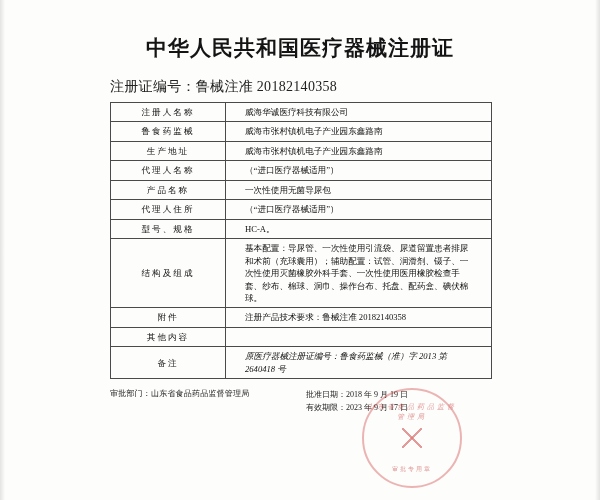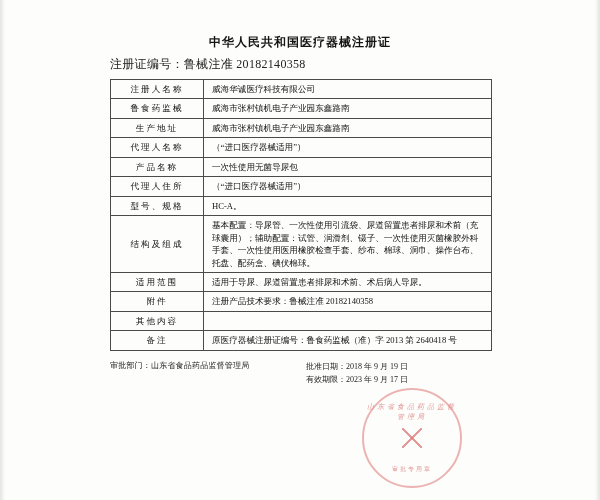--- a/index.html
+++ b/index.html
@@ -17,63 +17,64 @@
   }
   .page {
     position: absolute;
     left: 0; top: 0;
     width: 600px;
     height: 500px;
     background: #fdfdfb;
   }
   .doc-title {
     text-align: center;
-    font-size: 12px;
+    font-size: 21px;
     font-weight: bold;
     letter-spacing: 1px;
     margin-top: 34px;
     color: #141414;
   }
   .cert-no {
-    margin-top: 5px;
+    margin-top: 16px;
     margin-left: 110px;
-    font-size: 12px;
+    font-size: 14px;
     color: #222;
     letter-spacing: .3px;
   }
   table.cert {
     border-collapse: collapse;
     margin: 6px 0 0 110px;
     width: 382px;
     table-layout: fixed;
   }
   table.cert td {
     border: 1px solid #4a4a4a;
     font-size: 8.6px;
     line-height: 1.45;
-    padding: 3px 8px;
+    padding: 3px 19px;
     vertical-align: middle;
     color: #111;
   }
   td.label {
     width: 76px;
     text-align: center;
     letter-spacing: 2px;
     white-space: nowrap;
   }
   td.value {
     text-align: left;
   }
   .tall-struct {
     line-height: 1.6;
     padding: 5px 6px;
     text-align: justify;
   }
   .remark {
     line-height: 1.7;
+    font-style: italic;
   }
   .footer {
     margin: 9px 0 0 110px;
     width: 382px;
     position: relative;
     font-size: 8px;
     color: #1d1d1d;
   }
   .footer .approver {
     position: absolute;
@@ -184,24 +185,20 @@
       </tr>
       <tr>
         <td class="label">型号、规格</td>
         <td class="value">HC-A。</td>
       </tr>
       <tr>
         <td class="label">结构及组成</td>
         <td class="value tall-struct">基本配置：导尿管、一次性使用引流袋、尿道留置患者排尿和术前（充球囊用）；辅助配置：试管、润滑剂、镊子、一次性使用灭菌橡胶外科手套、一次性使用医用橡胶检查手套、纱布、棉球、洞巾、操作台布、托盘、配药盒、碘伏棉球。</td>
       </tr>
       <tr>
-        <td class="label">适用范围</td>
-        <td class="value">适用于导尿、尿道留置患者排尿和术前、术后病人导尿。</td>
-      </tr>
-      <tr>
         <td class="label">附件</td>
         <td class="value">注册产品技术要求：鲁械注准 20182140358</td>
       </tr>
       <tr>
         <td class="label">其他内容</td>
         <td class="value"></td>
       </tr>
       <tr>
         <td class="label">备注</td>
         <td class="value remark">原医疗器械注册证编号：鲁食药监械（准）字 2013 第 2640418 号</td>

